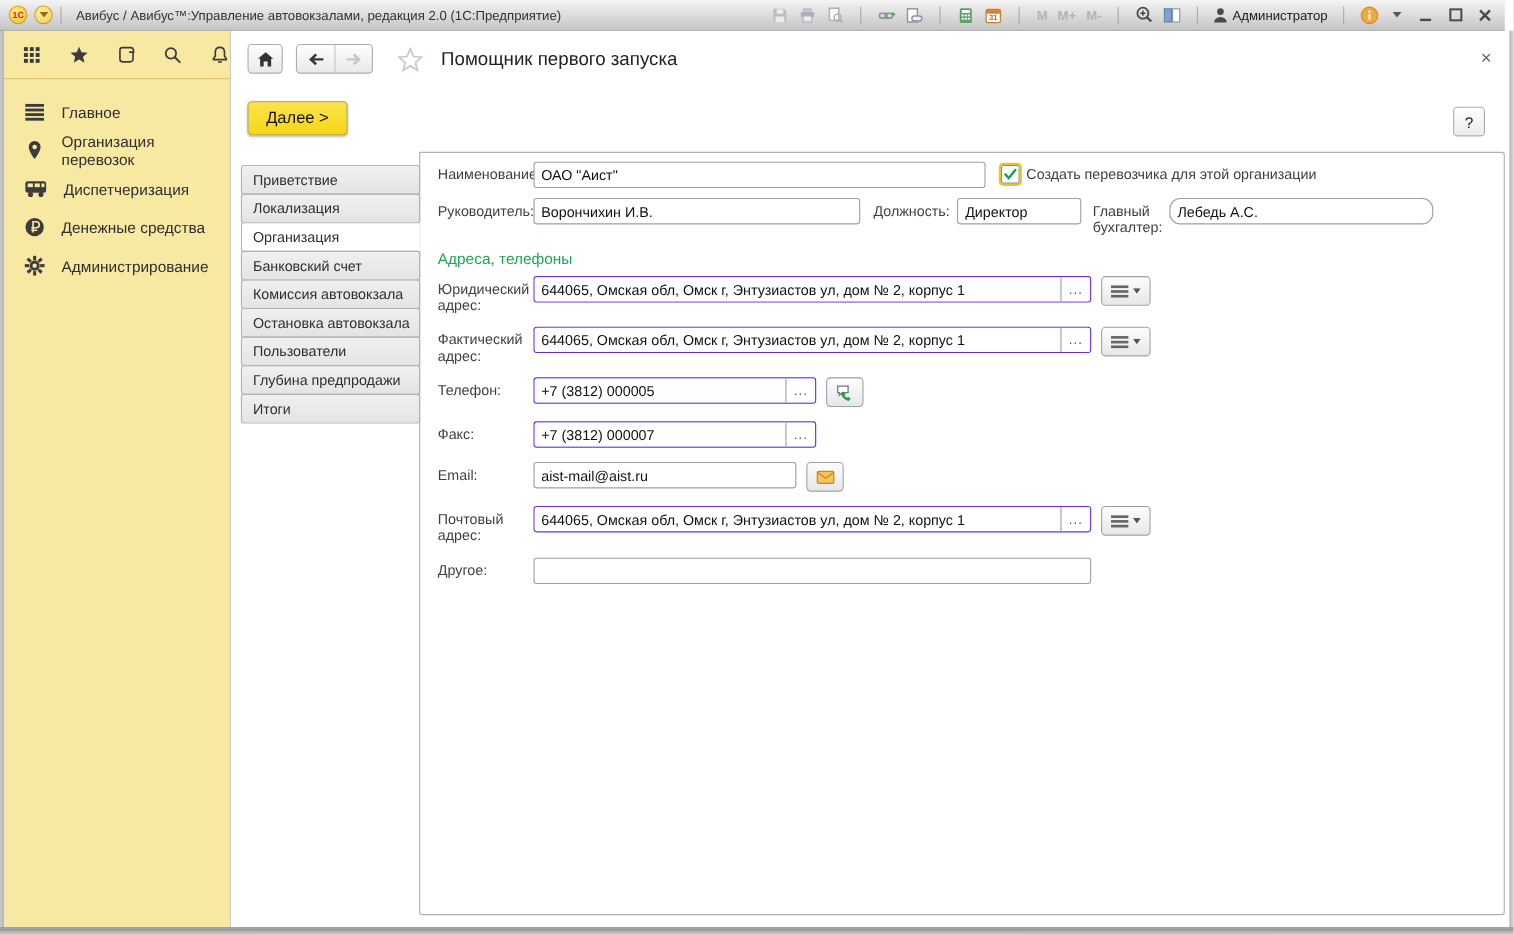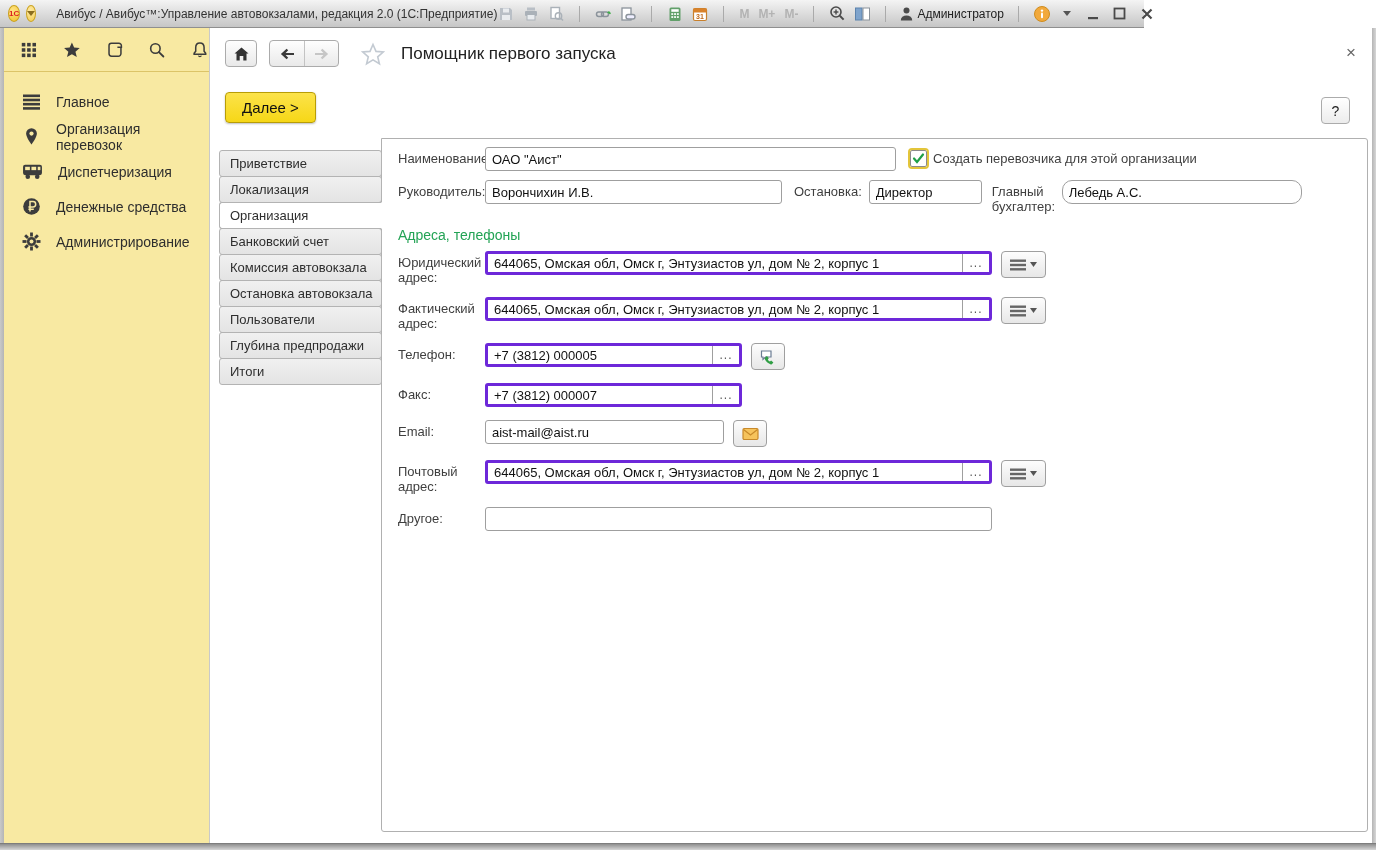--- a/index.html
+++ b/index.html
@@ -1,21 +1,21 @@
 <!DOCTYPE html>
 <html><head>
 <meta charset="utf-8">
 <style>
   * { margin:0; padding:0; box-sizing:border-box; }
   html,body { width:1376px; height:850px; overflow:hidden; background:#d4d4d4;
     font-family:"Liberation Sans", sans-serif; }
   .window { position:relative; width:1376px; height:850px; background:#fff; }
 
   
-  .titlebar { position:absolute; top:0; left:0; width:1144px; height:28px;
+  .titlebar { position:absolute; top:0; left:0; width:1368px; height:28px;
     background:linear-gradient(#f4f4f4,#d8d8d8 60%,#c6c6c6); border-bottom:1px solid #8f8f8f;
     display:flex; align-items:center; padding:0 8px; }
   .logo-1c { width:17px; height:17px; border-radius:50%; background:radial-gradient(circle at 35% 30%,#ffe584,#f2c12e);
     border:1px solid #caa21f; color:#d22; font-size:8px; font-weight:bold; display:flex;
     align-items:center; justify-content:center; }
   .logo-drop { width:17px; height:17px; border-radius:50%; background:radial-gradient(circle at 35% 30%,#ffe9a0,#f3cf58);
     border:1px solid #caa21f; margin-left:6px; display:flex; align-items:center; justify-content:center; }
   .tb-sep { width:1px; height:16px; background:#aaa; margin:0 7px; }
   .tb-title { font-size:12px; color:#333; margin-left:6px; white-space:nowrap; }
   .tb-right { margin-left:auto; display:flex; align-items:center; gap:7px; }
@@ -72,21 +72,21 @@
   .tab:first-child { margin-top:0; }
   .tab.active { background:#fff; border-right:1px solid #fff; border-radius:3px 0 0 3px; }
   .panel { flex:1; border:1px solid #b0b0b0; border-radius:0 3px 3px 3px; background:#fff;
     padding:8px 14px 0 16px; }
 
   .row { display:flex; align-items:flex-start; margin-bottom:9px; }
   .lbl { font-size:13px; color:#3f3f3f; padding-top:4px; line-height:15px; }
   .lbl-w { width:87px; flex:none; }
   .inp { height:24px; border:1px solid #9f9f9f; border-radius:3px; font-size:13px; color:#111;
     padding:0 6px; font-family:"Liberation Sans", sans-serif; background:#fff; }
-  .fld { display:flex; height:24px; border:3px solid #6d28d9; border-radius:3px; background:#fff; overflow:hidden; }
+  .fld { display:flex; height:24px; border:1px solid #6d28d9; border-radius:3px; background:#fff; overflow:hidden; }
   .fld input { border:none; outline:none; flex:1; font-size:13px; color:#111; padding:0 6px;
     font-family:"Liberation Sans", sans-serif; }
   .fld .dots { width:27px; border-left:1px solid #9f9f9f; display:flex; align-items:center;
     justify-content:center; font-size:12px; color:#555; cursor:pointer; background:#fff; letter-spacing:1px; }
   .side-btn { height:27px; background:linear-gradient(#fdfdfd,#e7e7e7); border:1px solid #9f9f9f;
     border-radius:4px; display:flex; align-items:center; justify-content:center; cursor:pointer; margin-left:9px; }
   .menu-btn { width:45px; gap:4px; }
   .ico-btn { width:34px; }
 
   .checkbox { width:17px; height:17px; border:1px solid #8b8b8b; border-radius:2px; background:#fff;
@@ -375,21 +375,21 @@
             <svg width="13" height="13" viewBox="0 0 13 13">
                 <path d="M2 6.5 5 10 11 2.5" fill="none" stroke="#1fa048" stroke-width="2.2" stroke-linecap="round"></path>
               </svg>
           </div>
           <div class="chk-lbl">Создать перевозчика для этой организации</div>
         </div>
 
         <div class="row" style="margin-bottom:13px">
           <div class="lbl lbl-w">Руководитель:</div>
           <input class="inp" style="width: 297px;" value="Ворончихин И.В.">
-          <div class="lbl" style="margin-left:12px;margin-right:7px">Остановка:</div>
+          <div class="lbl" style="margin-left:12px;margin-right:7px">Должность:</div>
           <input class="inp" style="width: 113px;" value="Директор">
           <div class="lbl" style="margin-left:10px;margin-right:6px;width:64px">Главный бухгалтер:</div>
           <input class="inp" style="width: 240px; border-radius: 10px;" value="Лебедь А.С.">
         </div>
 
 
         <div class="section-title">Адреса, телефоны</div>
 
         <div class="row" style="margin-bottom:12px">
           <div class="lbl lbl-w">Юридический адрес:</div>

